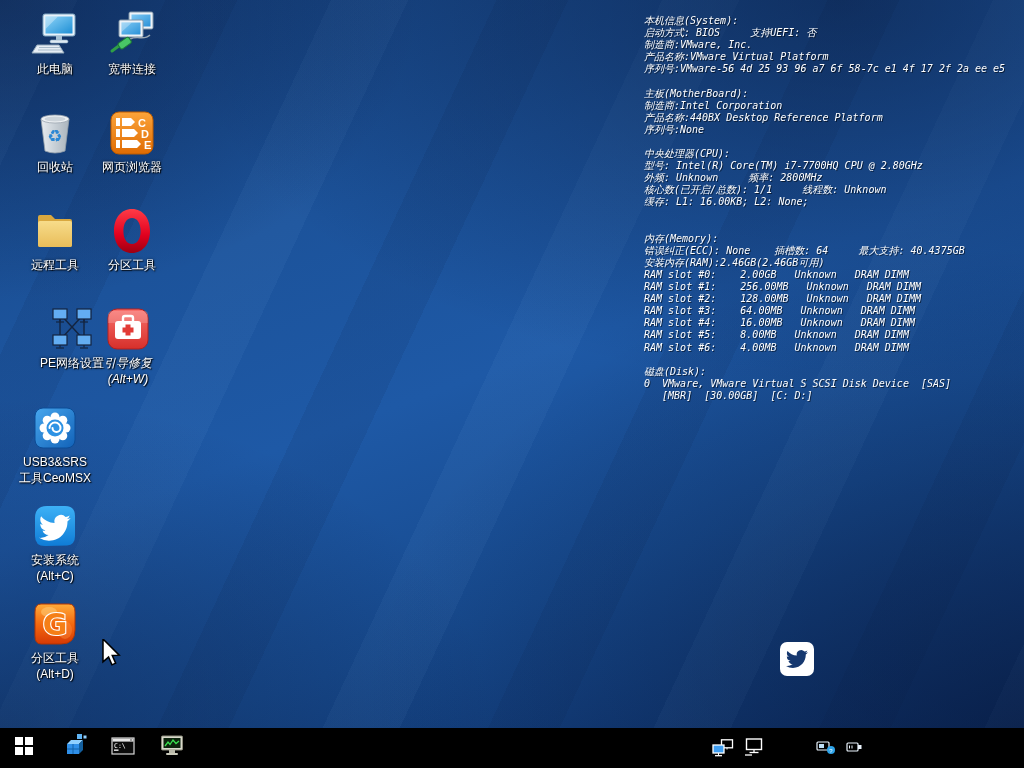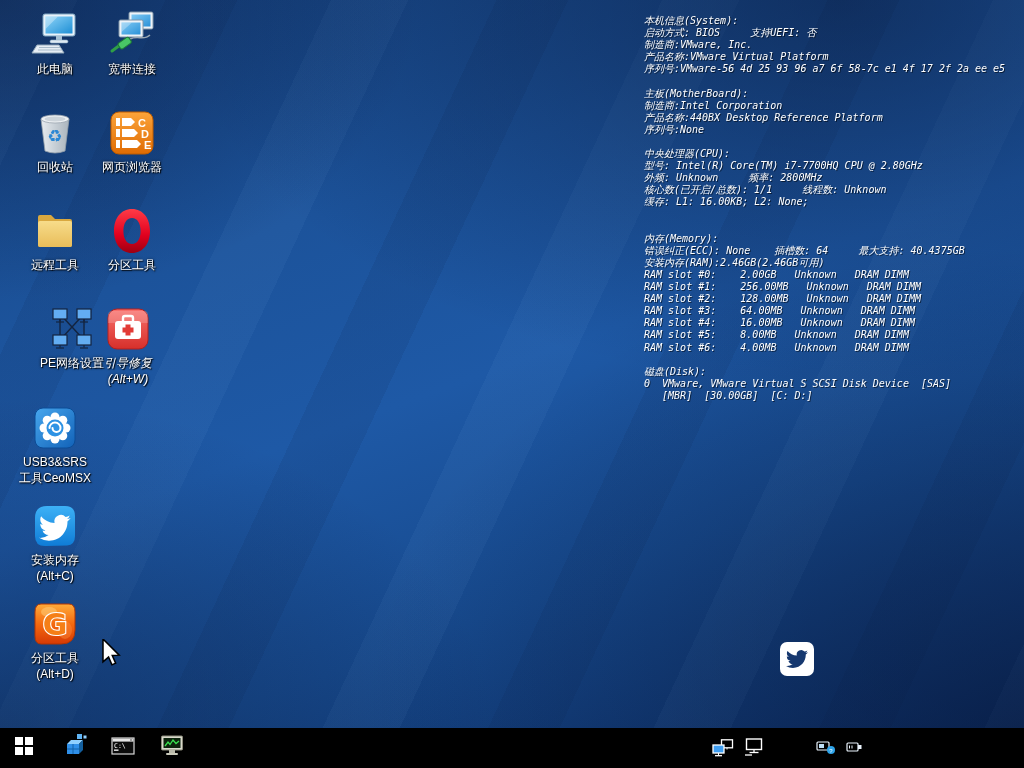--- a/index.html
+++ b/index.html
@@ -265,21 +265,21 @@
               <linearGradient id="biB" x1="0" y1="0" x2="0" y2="1">
                 <stop offset="0" stop-color="#3db1f6"></stop>
                 <stop offset="1" stop-color="#0f7cd6"></stop>
               </linearGradient>
             </defs>
             <path d="M16 4 H34 Q44 4 44 14 V34 Q44 43 36 43.6 L14 44 Q4 44 4 34 V16 Q4 4 16 4 Z" fill="url(#biB)"></path>
             <path transform="translate(8,10) scale(1.32)" fill="#fff" d="M23.953 4.57a10 10 0 0 1-2.825.775 4.958 4.958 0 0 0 2.163-2.723 9.99 9.99 0 0 1-3.127 1.195 4.92 4.92 0 0 0-8.384 4.482C7.69 8.095 4.067 6.13 1.64 3.162a4.822 4.822 0 0 0-.666 2.475c0 1.71.87 3.213 2.188 4.096a4.904 4.904 0 0 1-2.228-.616v.06a4.923 4.923 0 0 0 3.946 4.827 4.996 4.996 0 0 1-2.212.085 4.936 4.936 0 0 0 4.604 3.417 9.867 9.867 0 0 1-6.102 2.105c-.39 0-.779-.023-1.17-.067a13.995 13.995 0 0 0 7.557 2.209c9.053 0 13.998-7.496 13.998-13.985 0-.21 0-.42-.015-.63A9.935 9.935 0 0 0 24 4.59z"></path>
           </svg>
         </div>
         <div class="dicon-label">
-          <div>安装内存</div>
+          <div>安装系统</div>
           <div>(Alt+C)</div>
         </div>
       </div>
       <div class="dicon" style="left: 1px; top: 599px;">
         <div class="dicon-img">
           <svg width="48" height="48" viewBox="0 0 48 48">
             <defs>
               <linearGradient id="dgO" x1="0" y1="0" x2="0" y2="1">
                 <stop offset="0" stop-color="#ffab3a"></stop>
                 <stop offset="0.5" stop-color="#f4690f"></stop>

